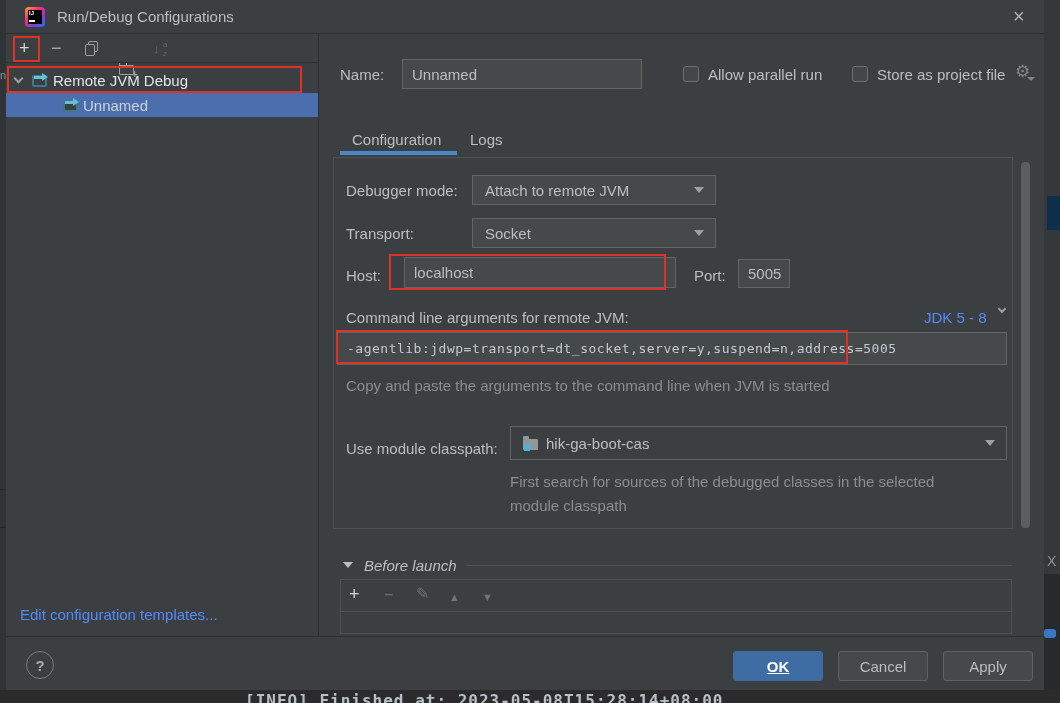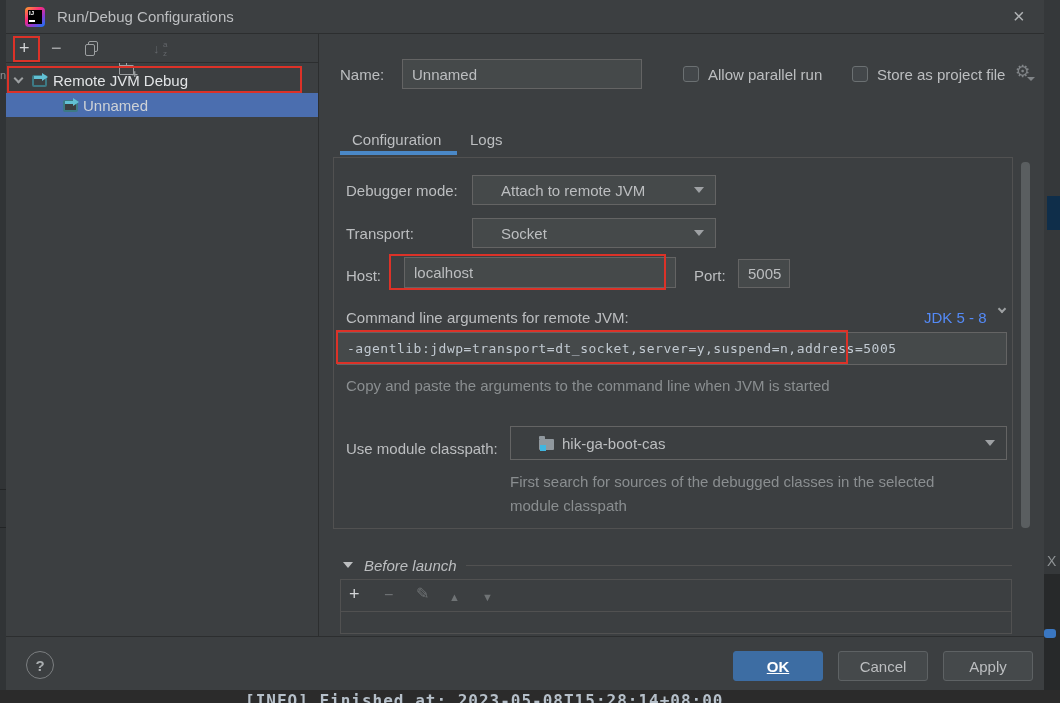--- a/index.html
+++ b/index.html
@@ -55,21 +55,21 @@
   .tree-label { color:#ced2d6; font-size:15px; }
 
   .vdivider { position:absolute; left:318px; top:33px; width:1px; height:603px; background:#2c2e2f; }
   .hline-full { position:absolute; left:6px; top:636px; width:1038px; height:1px; background:#2c2e2f; }
 
   
   .lbl { color:#bcbec0; font-size:15px; white-space:nowrap; }
   .tinput { position:absolute; background:#45494a; border:1px solid #646464;
     color:#bcbec0; font-size:15px; display:flex; align-items:center; padding:0 9px; }
   .combo { position:absolute; background:#45494a; border:1px solid #646464;
-    color:#bcbec0; font-size:15px; display:flex; align-items:center; padding:0 28px; }
+    color:#bcbec0; font-size:15px; display:flex; align-items:center; padding:0 12px; }
   .caret { width:0; height:0; border-left:5px solid transparent; border-right:5px solid transparent;
     border-top:6px solid #9ea1a4; position:absolute; right:11px; top:50%; margin-top:-3px; }
   .checkbox { position:absolute; width:16px; height:16px; border:1px solid #6b7072;
     border-radius:3px; background:#43474a; }
   .gear { color:#808487; font-size:17px; line-height:17px; }
   .gear-caret { width:0;height:0;border-left:4px solid transparent;border-right:4px solid transparent;
     border-top:4px solid #808487; position:absolute; right:-5px; bottom:-1px; }
 
   .tab { position:absolute; color:#bcbec0; font-size:15px; }
   .tab-underline { position:absolute; left:340px; top:151px; width:117px; height:4px; background:#4a88c7; }
@@ -239,20 +239,21 @@
     <span class="bl-ic on" style="left:8px;top:6px;">+</span>
     <span class="bl-ic" style="left:43px;top:7px;">−</span>
     <span class="bl-ic" style="left:75px;top:6px;">✎</span>
     <span class="bl-ic" style="left:108px;top:9px;font-size:11px;">▲</span>
     <span class="bl-ic" style="left:141px;top:9px;font-size:11px;">▼</span>
     <span class="divider"></span>
   </div>
 
   <div class="hline-full"></div>
 
+  <span class="abs link" style="left:20px;top:606px;">Edit configuration templates...</span>
   <div class="help-circle">
     <span>?</span>
   </div>
   <div class="btn primary" style="left:733px;top:651px;text-decoration:underline;">
     <span>OK</span>
   </div>
   <div class="btn" style="left:838px;top:651px;">
     <span>Cancel</span>
   </div>
   <div class="btn" style="left:943px;top:651px;">

